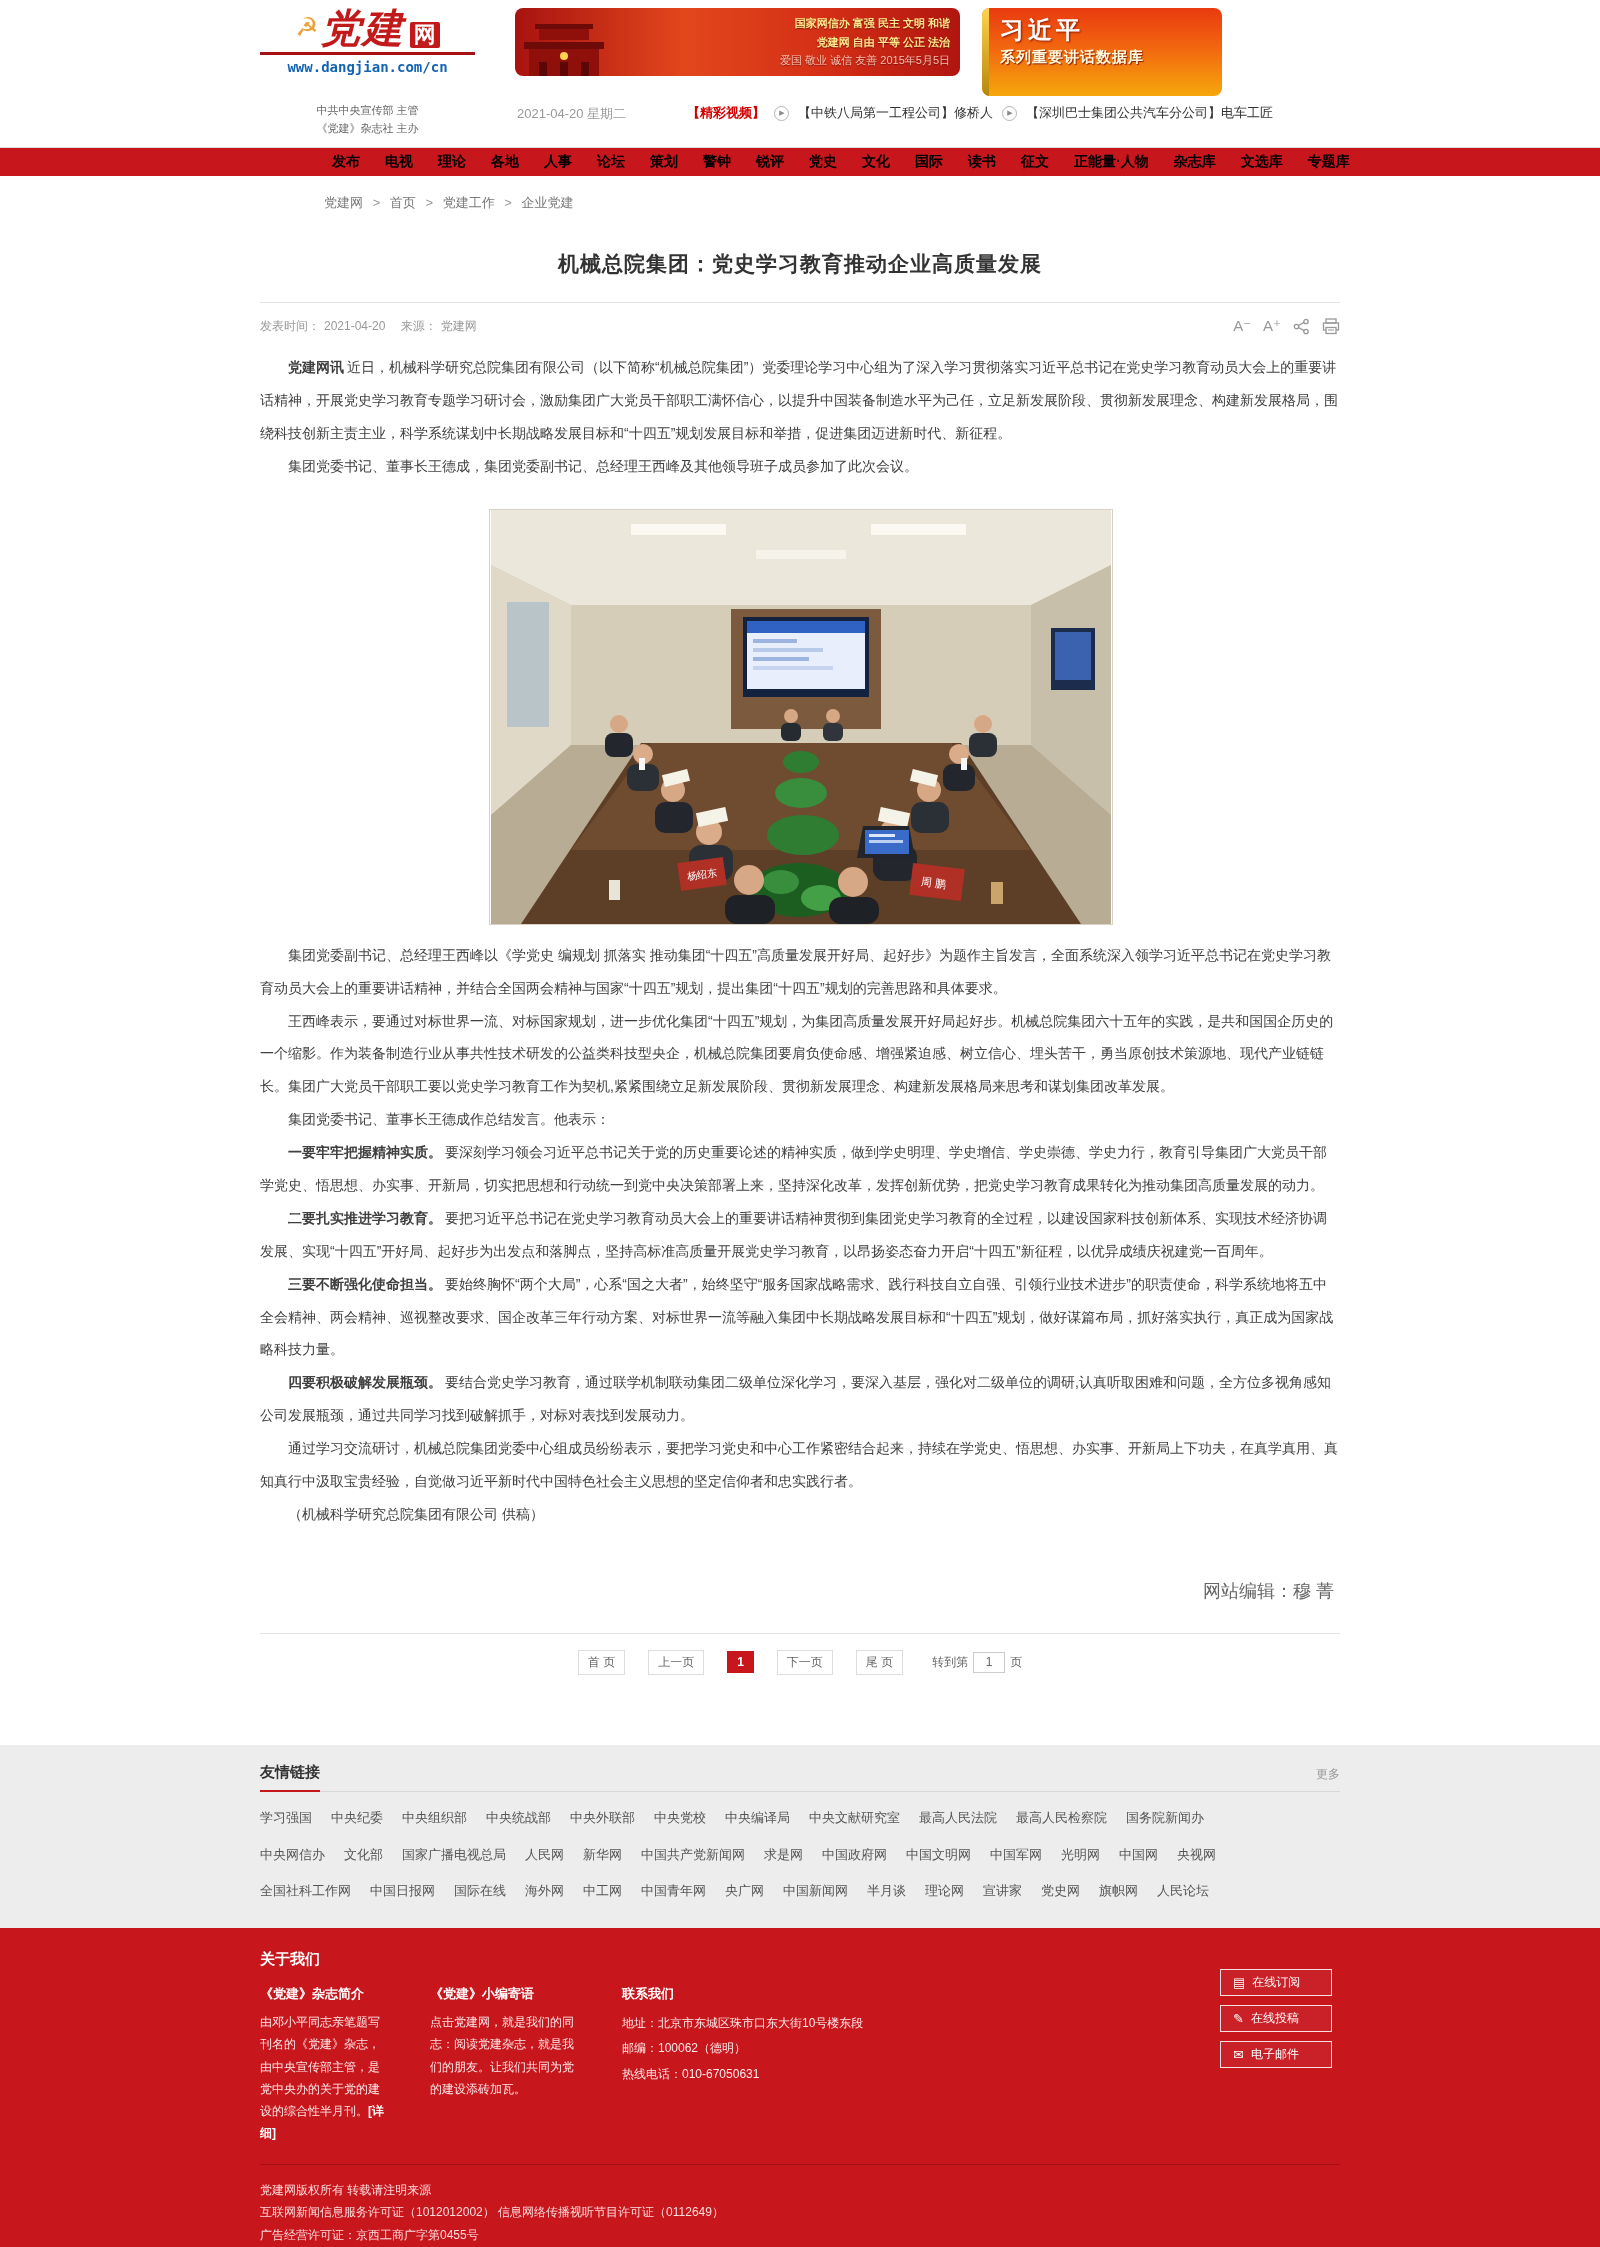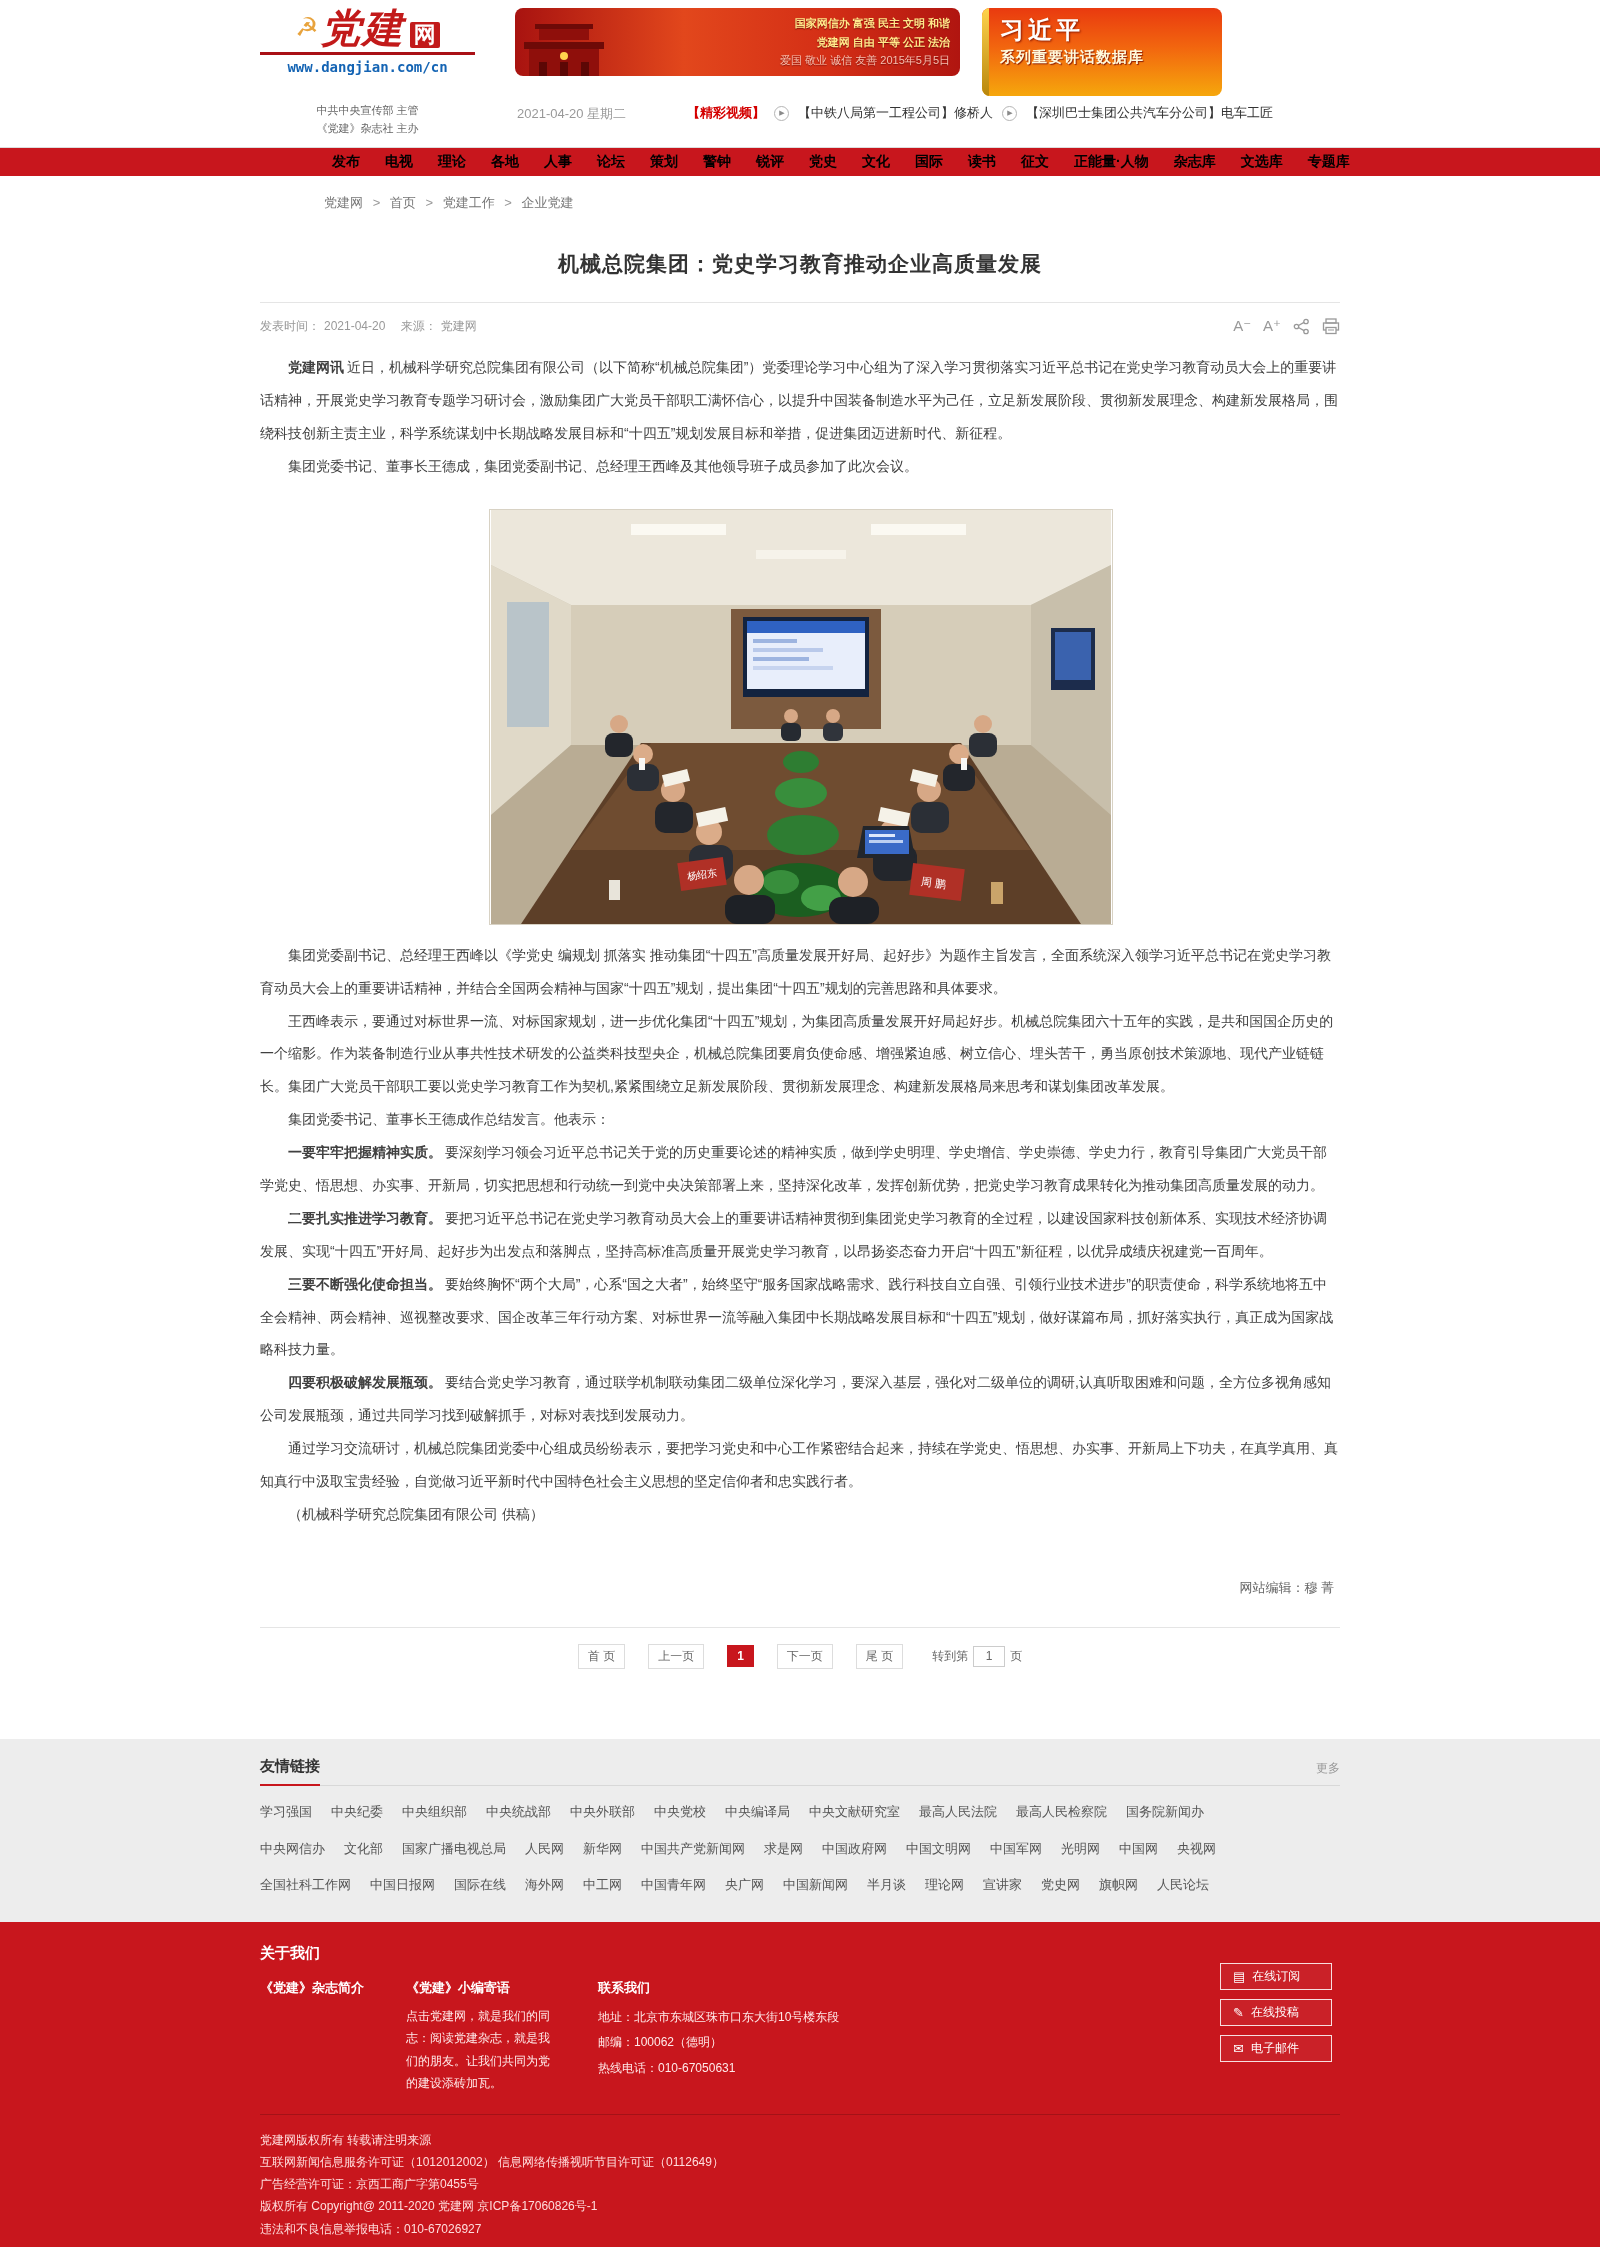--- a/index.html
+++ b/index.html
@@ -61,21 +61,21 @@
   .meta-left{font-size:12px;color:#999;}
   .meta-left span{margin-right:4px;}
   .meta-tools{display:flex;align-items:center;gap:12px;color:#999;}
   .tool-a{font-size:15px;color:#999;}
   .meta-tools svg{display:block;}
   .article-body{margin-top:16px;}
   .article-body p{font-size:14px;color:#404040;line-height:2.35;text-indent:2em;margin:0;}
   .article-body p b.lead{margin-right:3px;}
   .photo-fig{margin:26px auto 14px auto;width:622px;}
   .photo-fig svg{display:block;border:1px solid #d8d2c4;}
-  .editor-line{text-align:right;font-size:13px;color:#666;margin-top:48px;padding-right:6px;}
+  .editor-line{text-align:right;font-size:18px;color:#666;margin-top:48px;padding-right:6px;}
   .pagination-wrap{border-top:1px solid #e5e5e5;margin-top:30px;padding:16px 0 70px 0;
     display:flex;justify-content:center;align-items:center;gap:23px;font-size:12px;color:#666;}
   .page-btn{border:1px solid #ddd;background:#fff;padding:3px 9px;color:#666;}
   .page-btn.active{background:#c8161d;border-color:#c8161d;color:#fff;font-weight:bold;}
   .goto{display:flex;align-items:center;gap:5px;margin-left:6px;}
   .goto input{width:26px;height:17px;border:1px solid #ccc;font-size:12px;text-align:center;color:#666;}
 
   
   .friend-strip{background:#ededed;padding:18px 0 26px 0;}
   .friend-head{display:flex;justify-content:space-between;align-items:flex-end;
@@ -342,20 +342,21 @@
     </div>
   </div>
 </section>
 
 <footer class="site-footer">
   <div class="container">
     <div class="about-title">关于我们</div>
     <div class="footer-cols">
       <div class="fcol">
         <div class="fcol-title">《党建》杂志简介</div>
+        <div class="fcol-text"><span>由邓小平同志亲笔题写刊名的《党建》杂志，由中央宣传部主管，是党中央办的关于党的建设的综合性半月刊。</span><a class="detail-link">[详细]</a></div>
       </div>
       <div class="fcol">
         <div class="fcol-title">《党建》小编寄语</div>
         <div class="fcol-text wide">点击党建网，就是我们的同志：阅读党建杂志，就是我们的朋友。让我们共同为党的建设添砖加瓦。</div>
       </div>
       <div class="fcol">
         <div class="fcol-title">联系我们</div>
         <div class="fcol-lines">
           <div>地址：北京市东城区珠市口东大街10号楼东段</div>
           <div>邮编：100062（德明）</div>

